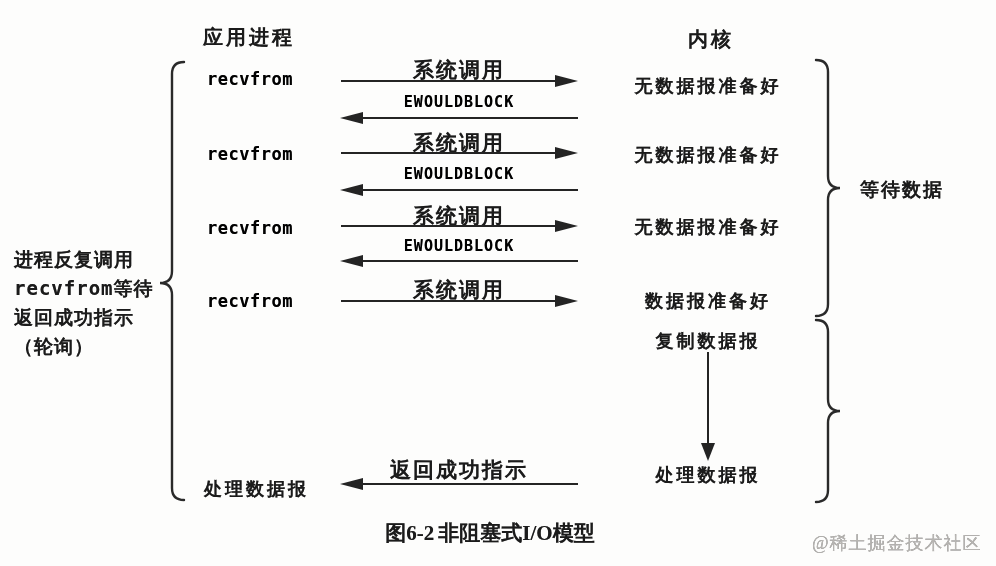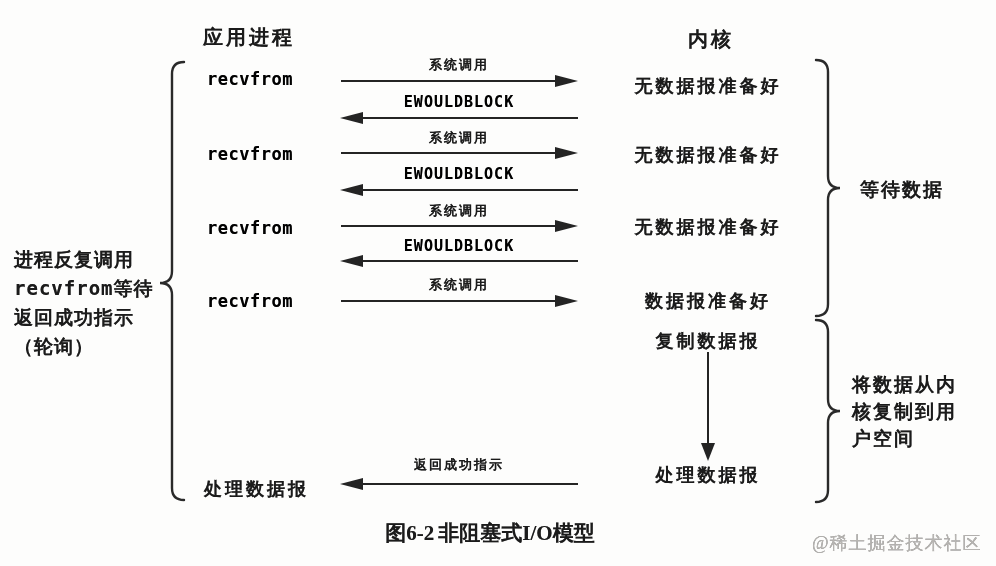--- a/index.html
+++ b/index.html
@@ -6,21 +6,21 @@
   .stage{
     position:relative;width:996px;height:566px;background:#fdfdfc;overflow:hidden;
     font-family:"Liberation Serif",serif;color:#1b1b1b;
   }
   .abs{position:absolute;}
   .cn{font-family:"Liberation Serif",serif;font-weight:700;color:#1b1b1b;}
   .mono{font-family:"DejaVu Sans Mono","Liberation Mono",monospace;color:#000000;}
   .center{text-align:center;}
   .hdr{font-size:20px;letter-spacing:3px;font-weight:700;}
   .call{font-size:17px;font-weight:600;letter-spacing:0.5px;}
-  .syslab{font-size:13px;letter-spacing:2px;}
+  .syslab{font-size:21px;letter-spacing:2px;}
   .ewlab{font-size:15px;font-weight:700;letter-spacing:1px;}
   .state{font-size:18px;letter-spacing:3px;}
   .bracelab{font-size:19px;letter-spacing:2px;}
   .ann{font-size:19px;letter-spacing:1px;font-weight:700;font-family:"DejaVu Sans Mono","Liberation Serif",serif;}
   .annline{height:29px;line-height:29px;}
   .line{background:#242424;height:2px;}
   .vline{background:#242424;width:2px;}
   .tri-r{width:0;height:0;border-top:6px solid transparent;border-bottom:6px solid transparent;border-left:23px solid #242424;}
   .tri-l{width:0;height:0;border-top:6px solid transparent;border-bottom:6px solid transparent;border-right:23px solid #242424;}
   .tri-d{width:0;height:0;border-left:7px solid transparent;border-right:7px solid transparent;border-top:18px solid #242424;}
@@ -96,25 +96,20 @@
   <div class="abs cn state" style="left:204px;top:477px;">处理数据报</div>
 
   <svg class="abs brace" style="left:806px;top:56px;" width="44" height="264" viewBox="0 0 44 264">
     <path d="M10 4 Q22 4 22 16 L22 120 Q22 132 34 132 Q22 132 22 144 L22 248 Q22 260 10 260"></path>
   </svg>
   <div class="abs cn bracelab" style="left:846px;top:177px;margin-left:14px;">等待数据</div>
 
   <svg class="abs brace" style="left:806px;top:316px;" width="44" height="190" viewBox="0 0 44 190">
     <path d="M10 4 Q22 4 22 16 L22 83 Q22 95 34 95 Q22 95 22 107 L22 174 Q22 186 10 186"></path>
   </svg>
-  <div class="abs" style="left:852px;top:371px;width:130px;">
-    <div class="cn bracelab" style="line-height:27px;">将数据从内</div>
-    <div class="cn bracelab" style="line-height:27px;">核复制到用</div>
-    <div class="cn bracelab" style="line-height:27px;">户空间</div>
-  </div>
 
   <div class="abs" style="left:340px;top:519px;width:300px;display:flex;justify-content:center;gap:4px;">
     <span class="cn cap">图6-2</span>
     <span class="cn cap">非阻塞式I/O模型</span>
   </div>
 
   <div class="abs wm" style="left:812px;top:531px;">@稀土掘金技术社区</div>
 
 </div>
 

